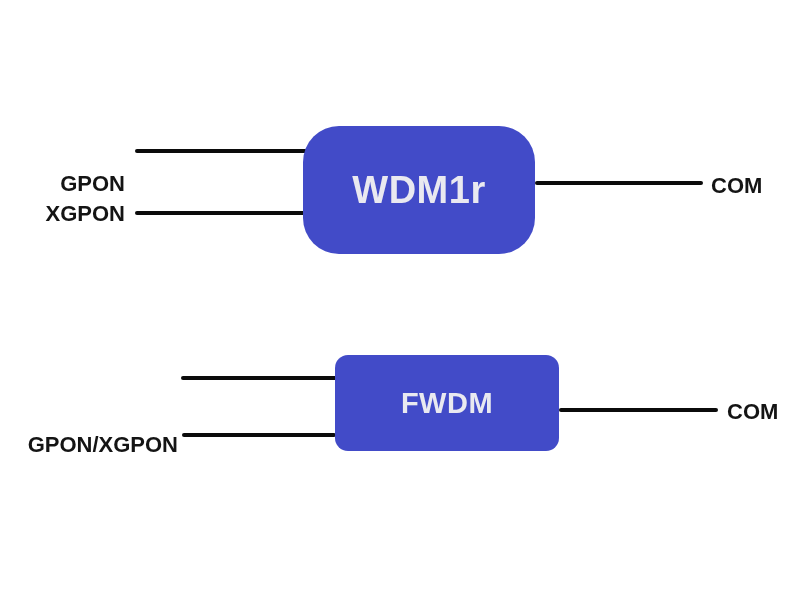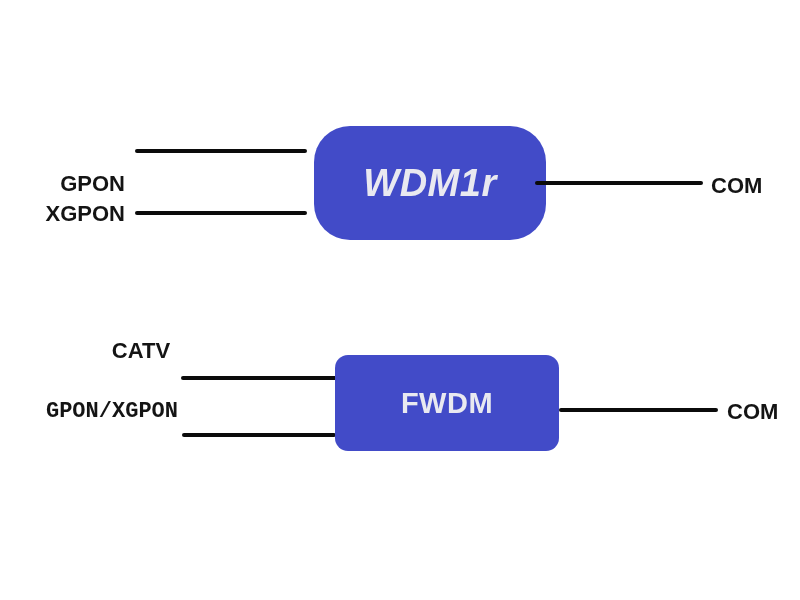--- a/index.html
+++ b/index.html
@@ -44,29 +44,29 @@
     white-space: nowrap;
   }
   .right-align { text-align: right; }
   .center-align { text-align: center; }
 
   
   .lbl-gpon   { left: 20px;  top: 139px; width: 105px; margin-top: 32px; }
   .wire-gpon  { left: 135px; top: 149px; width: 172px; }
   .lbl-xgpon  { left: 20px;  top: 201px; width: 105px; }
   .wire-xgpon { left: 135px; top: 211px; width: 172px; }
-  .box-wdm1r  { left: 314px; top: 126px; width: 232px; height: 114px; font-style: italic; }
+  .box-wdm1r  { left: 303px; top: 126px; width: 232px; height: 128px; }
   .box-wdm1r .chip-title { font-size: 38px; }
   .wire-com1  { left: 535px; top: 181px; width: 168px; }
   .lbl-com1   { left: 711px; top: 173px; }
 
   
   .lbl-catv   { left: 85px;  top: 337px; width: 112px; line-height: 28px; }
   .wire-catv  { left: 181px; top: 376px; width: 157px; }
-  .lbl-gx     { left: 13px;  top: 399px; width: 165px; font-family: Liberation Mono, monospace; }
+  .lbl-gx     { left: 13px;  top: 432px; width: 165px; }
   .wire-gx    { left: 182px; top: 433px; width: 154px; }
   .lbl-gx-note{ left: 22px;  top: 453px; font-size: 13.5px; line-height: 18px; letter-spacing: 0.2px; }
   .box-fwdm   { left: 335px; top: 355px; width: 224px; height: 96px; border-radius: 13px; }
   .box-fwdm .chip-title { font-size: 29px; }
   .wire-com2  { left: 559px; top: 408px; width: 159px; }
   .lbl-com2   { left: 727px; top: 399px; }
 </style>
 </head>
 <body>
 
@@ -79,21 +79,20 @@
   <div class="wire wire-xgpon"></div>
 
   <div class="chip box-wdm1r">
     <span class="chip-title">WDM1r</span>
   </div>
 
   <div class="wire wire-com1"></div>
   <div class="port-label lbl-com1">COM</div>
 
   <div class="port-label center-align lbl-catv">
-    <div>CATV</div>
   </div>
   <div class="wire wire-catv"></div>
 
   <div class="port-label right-align lbl-gx">GPON/XGPON</div>
   <div class="wire wire-gx"></div>
 
   <div class="chip box-fwdm">
     <span class="chip-title">FWDM</span>
   </div>
 

